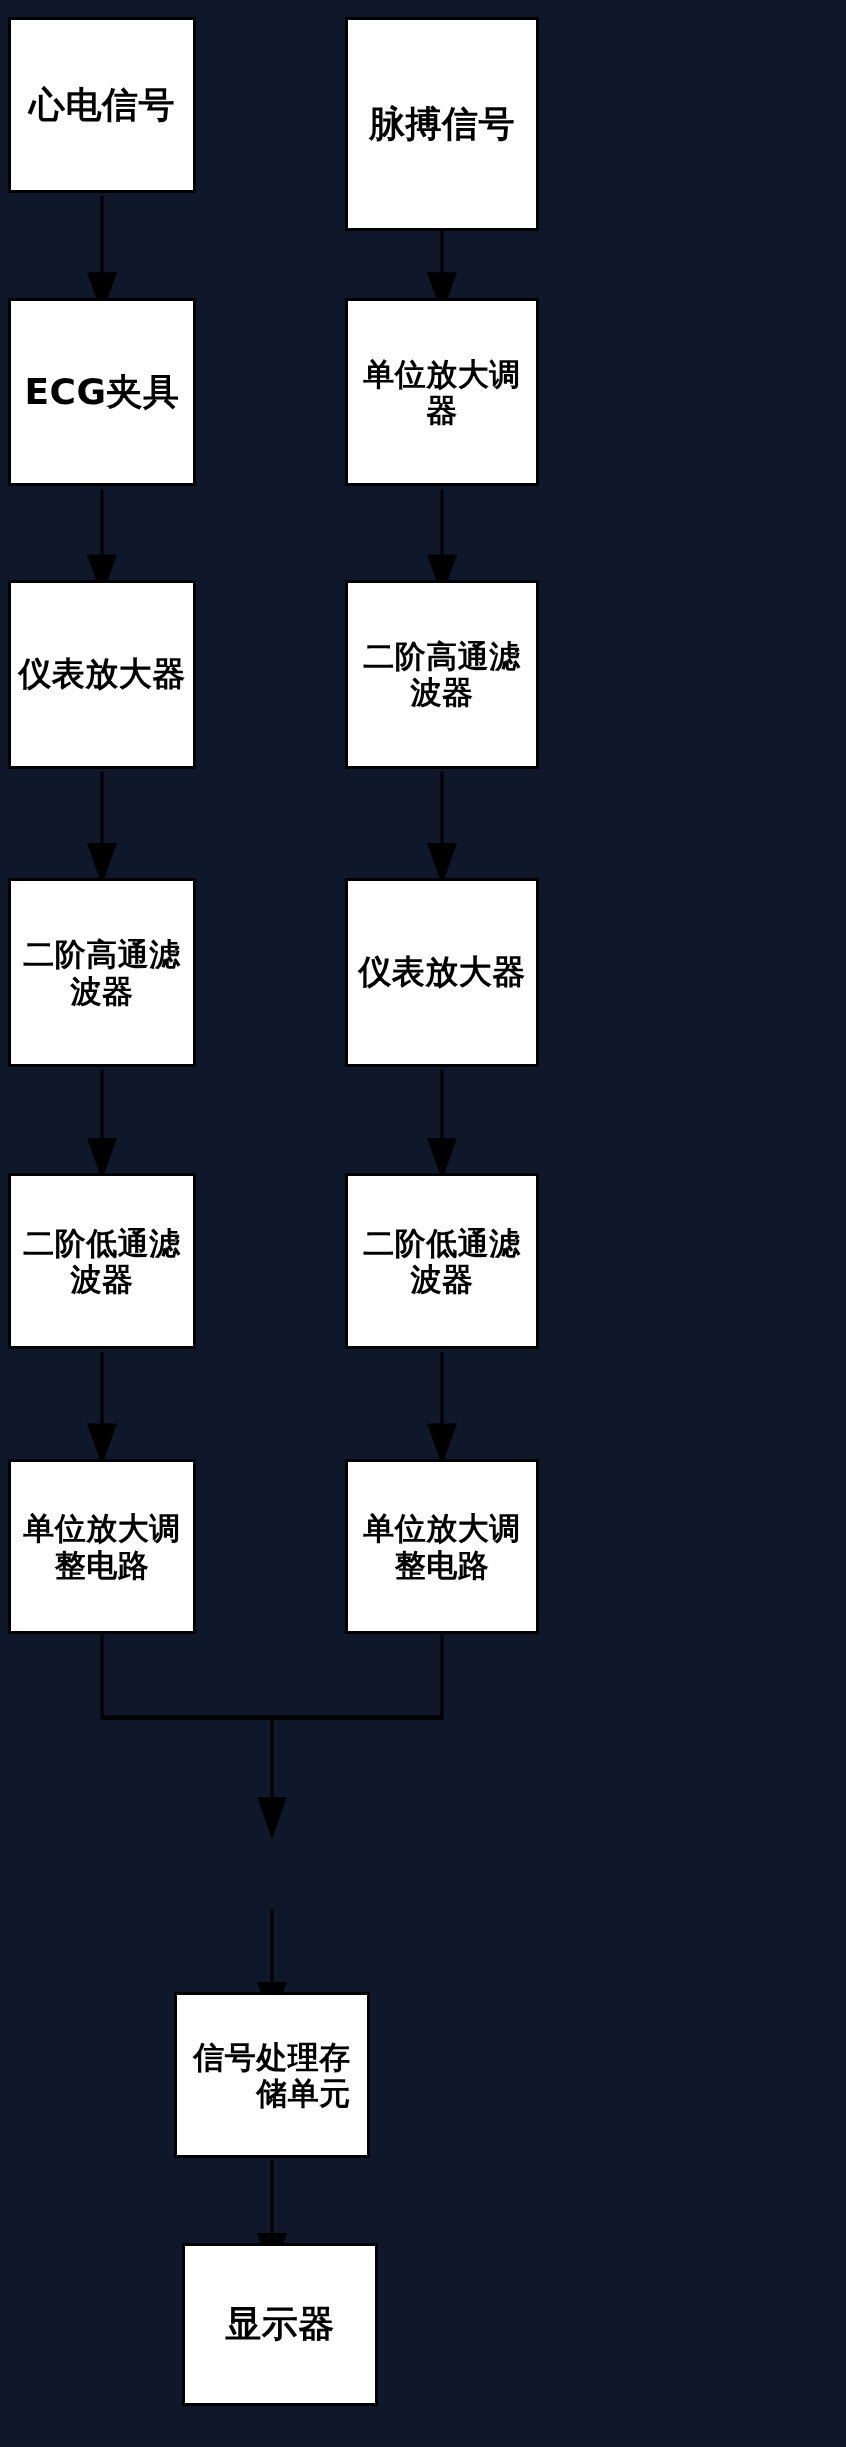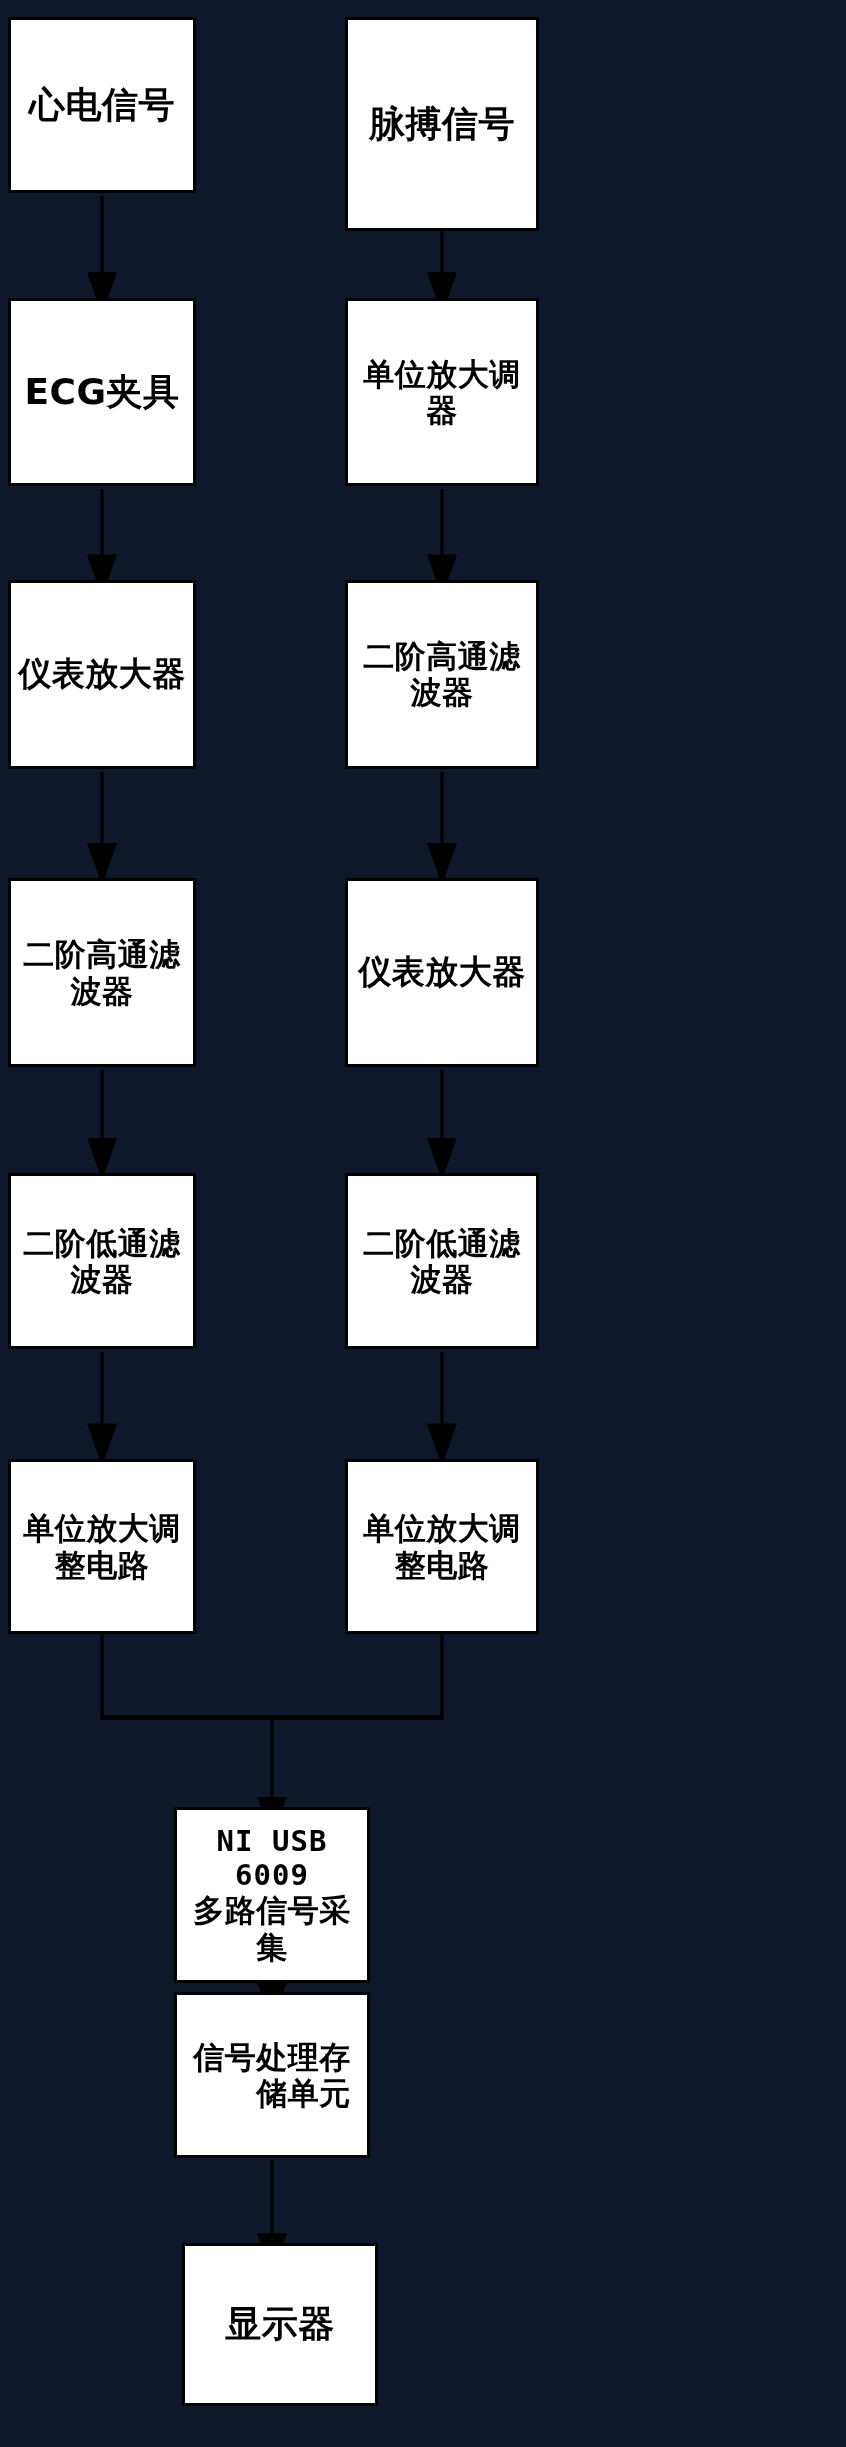--- a/index.html
+++ b/index.html
@@ -143,25 +143,20 @@
   <div class="node" style="left: 345px; top: 1173.31px; width: 194px; height: 175.682px;">
     <span class="label cjk-sm">二阶低通滤
 波器</span>
   </div>
 
   <div class="node" style="left: 345px; top: 1458.79px; width: 194px; height: 175.682px;">
     <span class="label cjk-sm">单位放大调
 整电路</span>
   </div>
 
-  <div class="node" style="left: 174px; top: 1807.02px; width: 196px; height: 175.682px; flex-direction: column; justify-content: center;">
-    <span class="label mono-line">NI USB 6009</span>
-    <span class="label cjk-sm">多路信号采
-集</span>
-  </div>
 
   <div class="node" style="left: 174px; top: 1992.11px; width: 196px; height: 166.271px; text-align: right;">
     <span class="label cjk-sm">信号处理存
 储单元</span>
   </div>
 
   <div class="node" style="left: 174px; top: 2243.08px; width: 196px; height: 163.133px; margin-left: 8px;">
     <span class="label cjk-lg">显示器</span>
   </div>
 

